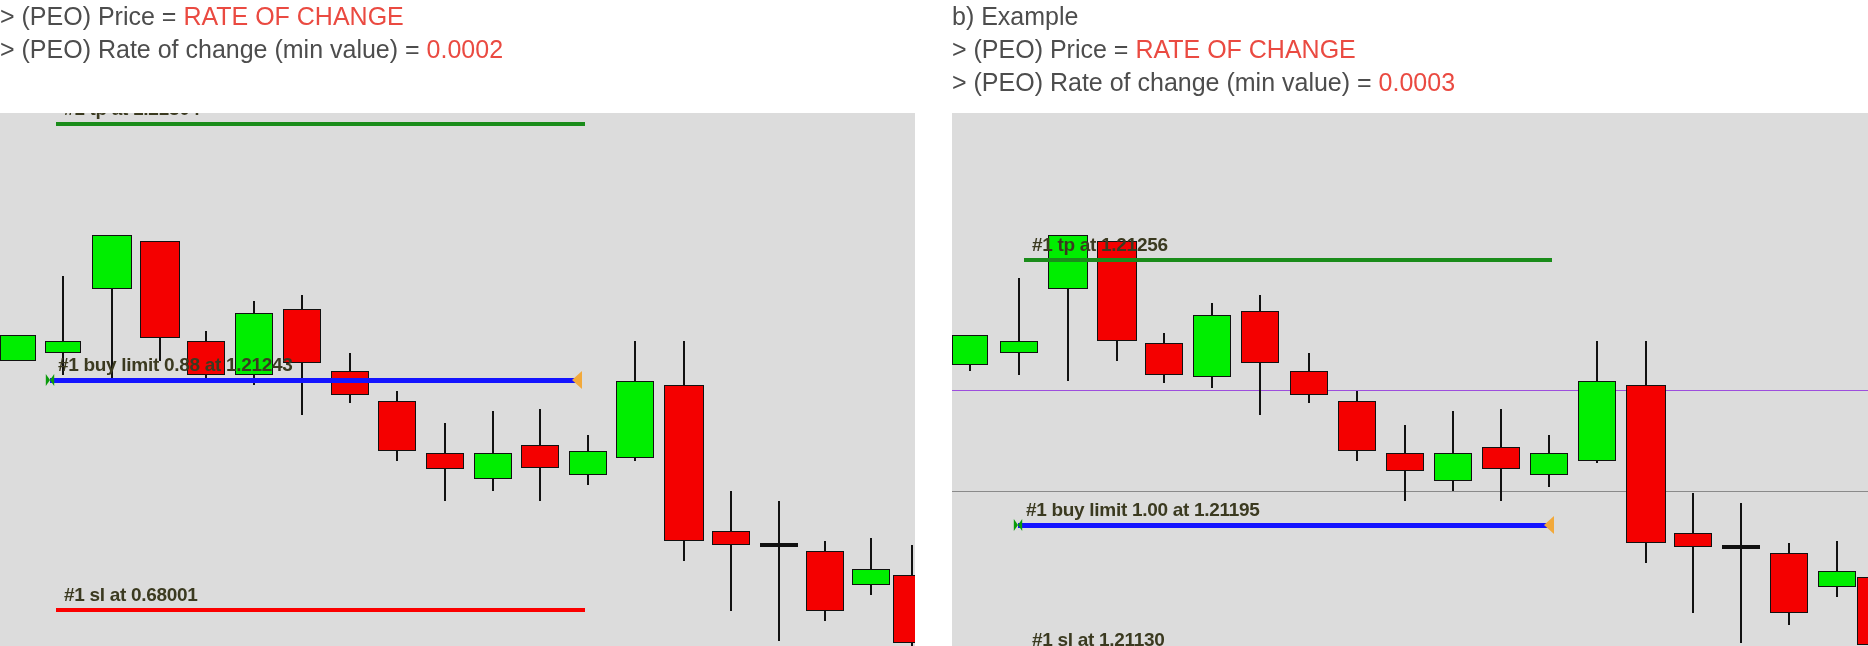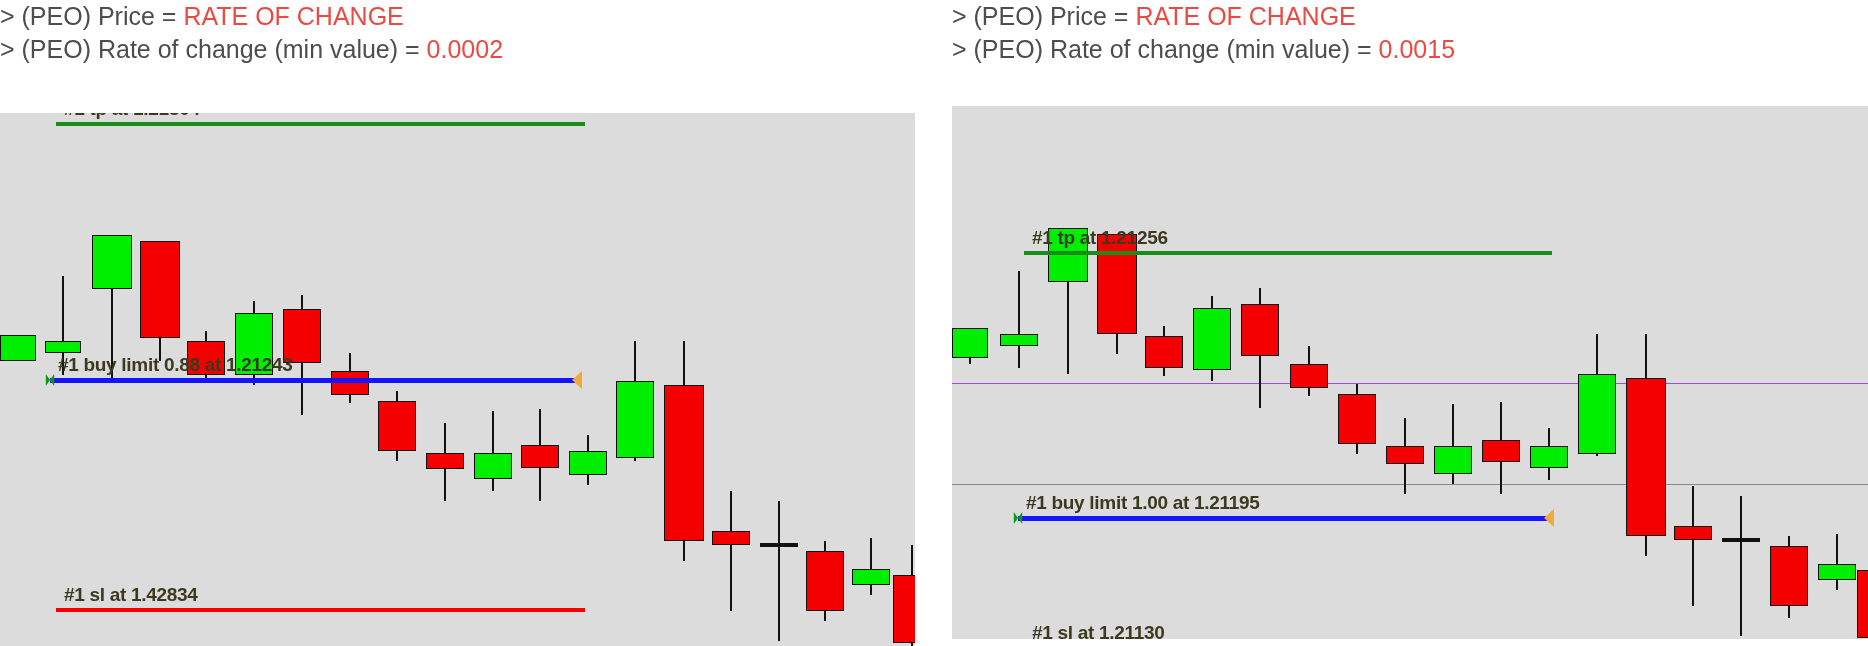--- a/index.html
+++ b/index.html
@@ -44,21 +44,21 @@
   .hline .accent { color: #ea4a41; }
   .hline .chev { color: #4d4d4d; }
 
   .chart {
     position: absolute;
     left: 0;
     background: #dcdcdc;
     overflow: hidden;
   }
   .panel-a .chart { top: 113px; width: 915px; height: 533px; }
-  .panel-b .chart { top: 106px; width: 916px; height: 533px; }
+  .panel-b .chart { top: 113px; width: 916px; height: 533px; }
 
   
   .candle { position: absolute; }
   .wick {
     position: absolute;
     width: 2px;
     background: #111111;
     left: 50%;
     margin-left: -1px;
   }
@@ -218,29 +218,30 @@
           <div class="olabel">#1 tp at 1.21304</div>
         </div>
         <div class="oline" style="top: 265px; left: 50px; width: 530px;">
           <div class="rule buy" style="width: 100%;"></div>
           <div class="olabel">#1 buy limit 0.88 at 1.21243</div>
           <div class="marker-diamond" style="left: 0px; top: 2px;"></div>
           <div class="marker-arrow" style="left: 522px; top: -7px;"></div>
         </div>
         <div class="oline" style="top: 495px; left: 56px; width: 529px;">
           <div class="rule sl" style="width: 100%;"></div>
-          <div class="olabel">#1 sl at 1.42834</div>
+          <div class="olabel">#1 sl at 0.68001</div>
         </div>
       </div>
   </div>
 
   <div class="panel panel-b">
     <div class="header">
+      <div class="hline">b) Example</div>
       <div class="hline"><span class="chev">&gt; (PEO) Price = </span><span class="accent">RATE OF CHANGE</span></div>
-      <div class="hline"><span class="chev">&gt; (PEO) Rate of change (min value) = </span><span class="accent">0.0015</span></div>
+      <div class="hline"><span class="chev">&gt; (PEO) Rate of change (min value) = </span><span class="accent">0.0003</span></div>
     </div>
     <div class="chart">
         <div class="hairline purple" style="top: 277px; left: 0px; width: 916px;"></div>
         <div class="hairline gray" style="top: 378px; left: 0px; width: 916px;"></div>
         <div class="candle" style="left: 0px; width: 36px; top: 0px; height: 533px;">
           <div class="wick" style="top: 222px; height: 36px;"></div>
           <div class="body up" style="top: 222px; height: 30px;"></div>
         </div>
         <div class="candle" style="left: 48px; width: 38px; top: 0px; height: 533px;">
           <div class="wick" style="top: 165px; height: 97px;"></div>

